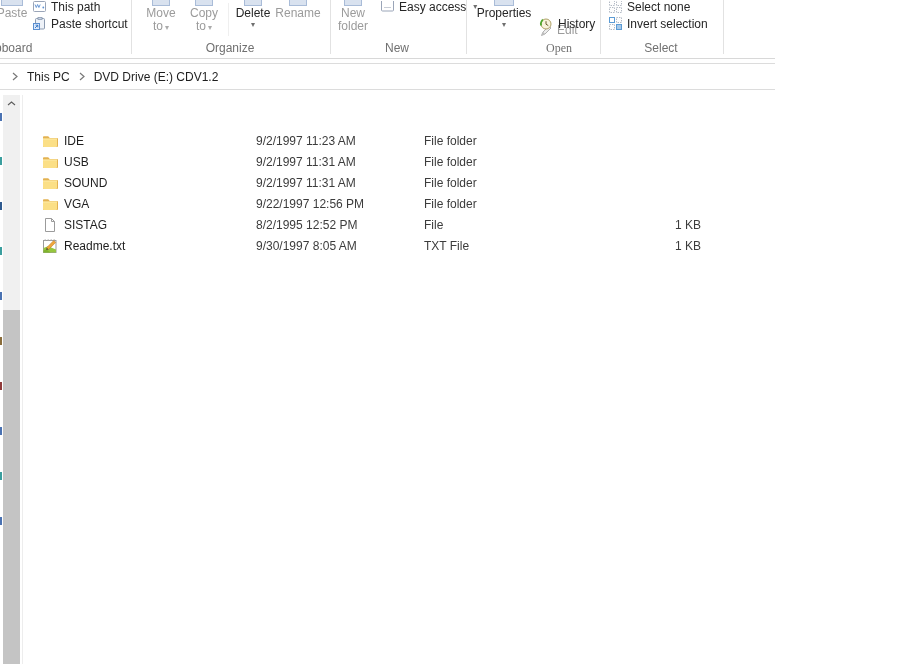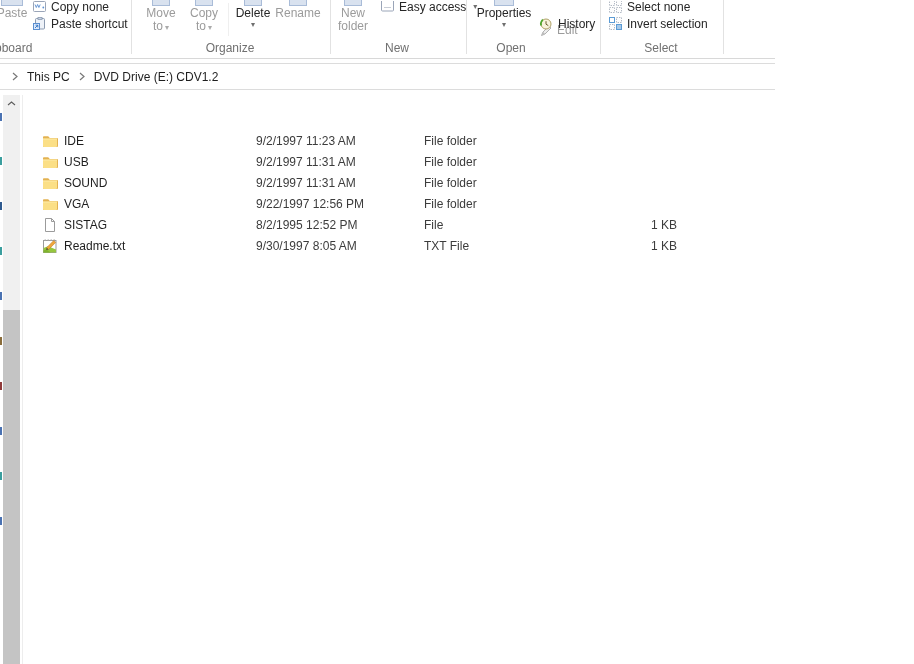--- a/index.html
+++ b/index.html
@@ -47,42 +47,42 @@
   .hdr-div{position:absolute;top:5px;width:1px;height:23px;background:#e8e8e8;}
   .sort-caret{position:absolute;top:1px;left:297px;}
 
   .rows{position:absolute;left:25px;top:36px;width:889px;}
   .row{position:relative;height:21px;}
   .cell{position:absolute;top:0;height:21px;line-height:21px;font-size:12px;white-space:nowrap;}
   .c-icon{left:17px;top:2px;width:16px;height:16px;line-height:0;}
   .c-name{left:39px;color:#1f1f1f;}
   .c-date{left:231px;color:#3c3c3c;}
   .c-type{left:399px;color:#3c3c3c;}
-  .c-size{left:540px;width:112px;text-align:right;color:#3c3c3c;}
+  .c-size{left:564px;width:112px;text-align:right;color:#3c3c3c;}
 </style>
 </head>
 <body>
 
 <div class="window">
 
   <div class="ribbon">
 
     <div class="rbig disabled" style="left:-13px;width:50px;">
       <span class="sliver" style="width:20px;"></span>
       <span class="biglabel">Paste</span>
     </div>
     <div class="rsmall enabled" style="left:33px;top:-1px;">
       <span class="icbox">
           <svg width="13" height="11" viewBox="0 0 13 11">
             <rect x="0.5" y="0.5" width="12" height="10" rx="1" fill="#fff" stroke="#9aa5b8"></rect>
             <path d="M2 3.5 l1.3 3 1.3-3 1.3 3 1.3-3" stroke="#5b8fd0" stroke-width="0.9" fill="none"></path>
             <circle cx="10.3" cy="6.5" r="0.9" fill="#5b8fd0"></circle>
           </svg>
         </span>
-      <span>Copy none</span>
+      <span>This path</span>
     </div>
     <div class="rsmall enabled" style="left:33px;top:16px;">
       <span class="icbox">
           <svg width="13" height="13" viewBox="0 0 13 13">
             <rect x="2.5" y="1.5" width="9" height="10.5" rx="1" fill="#eef2f8" stroke="#8b9ab0"></rect>
             <rect x="5" y="0.5" width="4" height="2" fill="#c9d4e4" stroke="#8b9ab0" stroke-width="0.8"></rect>
             <rect x="0.5" y="6.5" width="6" height="6" fill="#ddeafb" stroke="#5b8fd0"></rect>
             <path d="M2 11 L4.8 8.2 M4.8 8.2 h-2.2 M4.8 8.2 v2.2" stroke="#2f6fbf" stroke-width="0.9" fill="none"></path>
           </svg>
         </span>
@@ -150,21 +150,21 @@
       <span class="icbox">
           <svg width="14" height="14" viewBox="0 0 14 14">
             <circle cx="7" cy="7" r="5" fill="#f7f3dc" stroke="#b0a268"></circle>
             <path d="M7 4.2 v3 l2.3 1.4" stroke="#6b5d2f" stroke-width="1" fill="none"></path>
             <path d="M2.2 8.5 a5 5 0 0 1 1.6-5.6" stroke="#4ea72e" stroke-width="1.8" fill="none"></path>
             <path d="M3.2 1.8 l1 1.6 -1.9 0.4 z" fill="#4ea72e"></path>
           </svg>
         </span>
       <span>History</span>
     </div>
-    <div class="rgroup-label" style="left:486px;width:50px;">Open</div>
+    <div class="rgroup-label" style="left:534px;width:50px;font-family:Liberation Serif, serif;">Open</div>
 
     <div class="rdiv" style="left:600px;"></div>
 
     <div class="rsmall enabled" style="left:609px;top:-1px;">
       <span class="icbox">
           <svg width="13" height="12" viewBox="0 0 13 12">
             <g fill="#fdfdfd" stroke="#a8b0bc" stroke-width="0.9" stroke-dasharray="1.4 1.1">
               <rect x="0.5" y="-0.5" width="5" height="5"></rect>
               <rect x="7.5" y="-0.5" width="5" height="5"></rect>
               <rect x="0.5" y="6.5" width="5" height="5"></rect>

